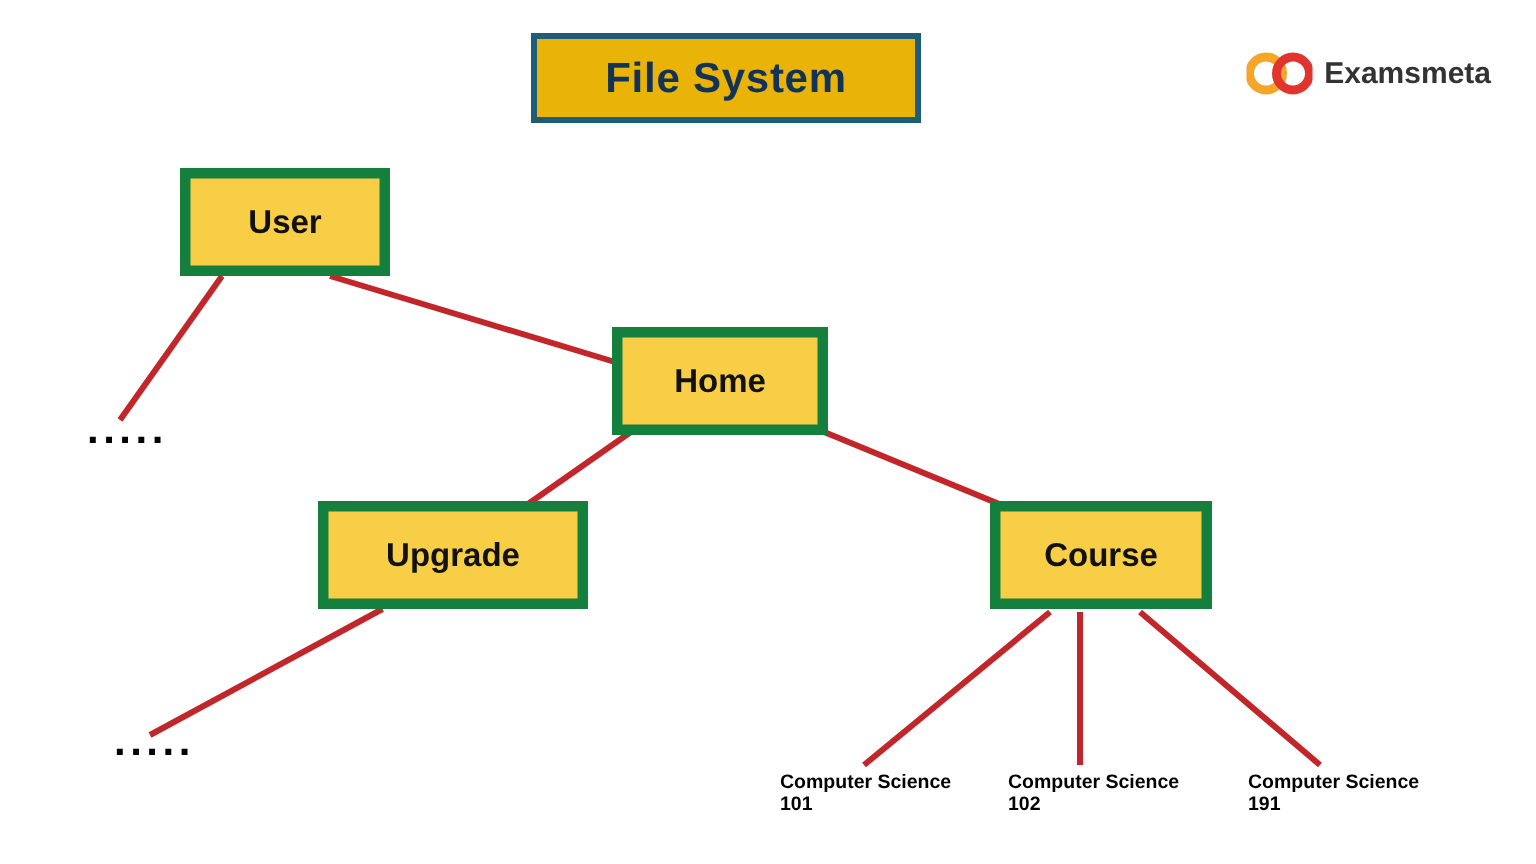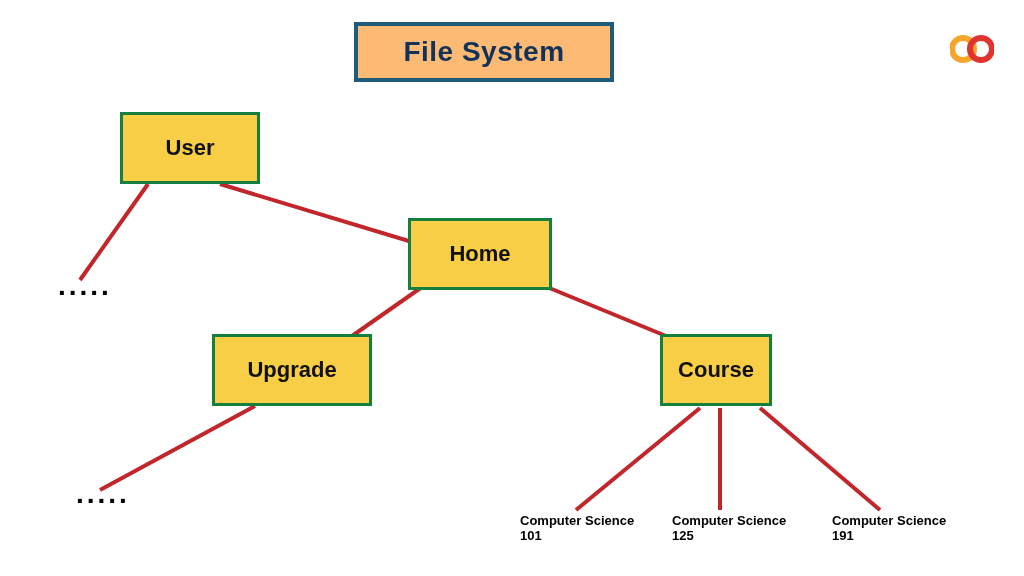--- a/index.html
+++ b/index.html
@@ -11,36 +11,36 @@
     font-family: Arial, Helvetica, sans-serif;
     position: relative;
     overflow: hidden;
   }
   .title-box {
     position: absolute;
     left: 354px;
     top: 22px;
     width: 260px;
     height: 60px;
-    background: #fdba74;
+    background: #eab308;
     border: 4px solid #1f5c7a;
     box-sizing: border-box;
     display: flex;
     align-items: center;
     justify-content: center;
     font-family: "Arial Black", Arial, sans-serifly;
     font-weight: 900;
     font-size: 28px;
     color: #12325a;
     letter-spacing: 0.5px;
   }
   .node {
     position: absolute;
     background: #f8ce46;
-    border: 3px solid #15803d;
+    border: 7px solid #15803d;
     box-sizing: border-box;
     display: flex;
     align-items: center;
     justify-content: center;
     font-family: "Arial Black", Arial, sans-serif;
     font-weight: 900;
     font-size: 22px;
     color: #111111;
     text-align: center;
   }
@@ -114,28 +114,29 @@
 
 <div class="title-box">File System</div>
 
 <div class="brand">
   <span class="brand-icon">
     <svg width="44" height="30" viewBox="0 0 44 30">
       <circle cx="13" cy="15" r="11" fill="none" stroke="#f4a62a" stroke-width="6"></circle>
       <circle cx="31" cy="15" r="11" fill="none" stroke="#e0352f" stroke-width="6"></circle>
     </svg>
   </span>
+  <span class="brand-text">Examsmeta</span>
 </div>
 
 <div class="node" style="left:120px; top:112px; width:140px; height:72px;">User</div>
 
 <div class="node" style="left:408px; top:218px; width:144px; height:72px;">Home</div>
 
-<div class="node" style="left:212px; top:334px; width:160px; height:72px;">Upgrade</div>
+<div class="node" style="left:212px; top:334px; width:180px; height:72px;">Upgrade</div>
 
-<div class="node" style="left:660px; top:334px; width:112px; height:72px;">Course</div>
+<div class="node" style="left:660px; top:334px; width:148px; height:72px;">Course</div>
 
 <div class="dots" style="left:58px; top:270px;">.....</div>
 <div class="dots" style="left:76px; top:478px;">.....</div>
 
 <div class="leaf-label" style="left:520px; top:514px;">Computer Science 101</div>
-<div class="leaf-label" style="left:672px; top:514px;">Computer Science 125</div>
+<div class="leaf-label" style="left:672px; top:514px;">Computer Science 102</div>
 <div class="leaf-label" style="left:832px; top:514px;">Computer Science 191</div>
 
 </body></html>

